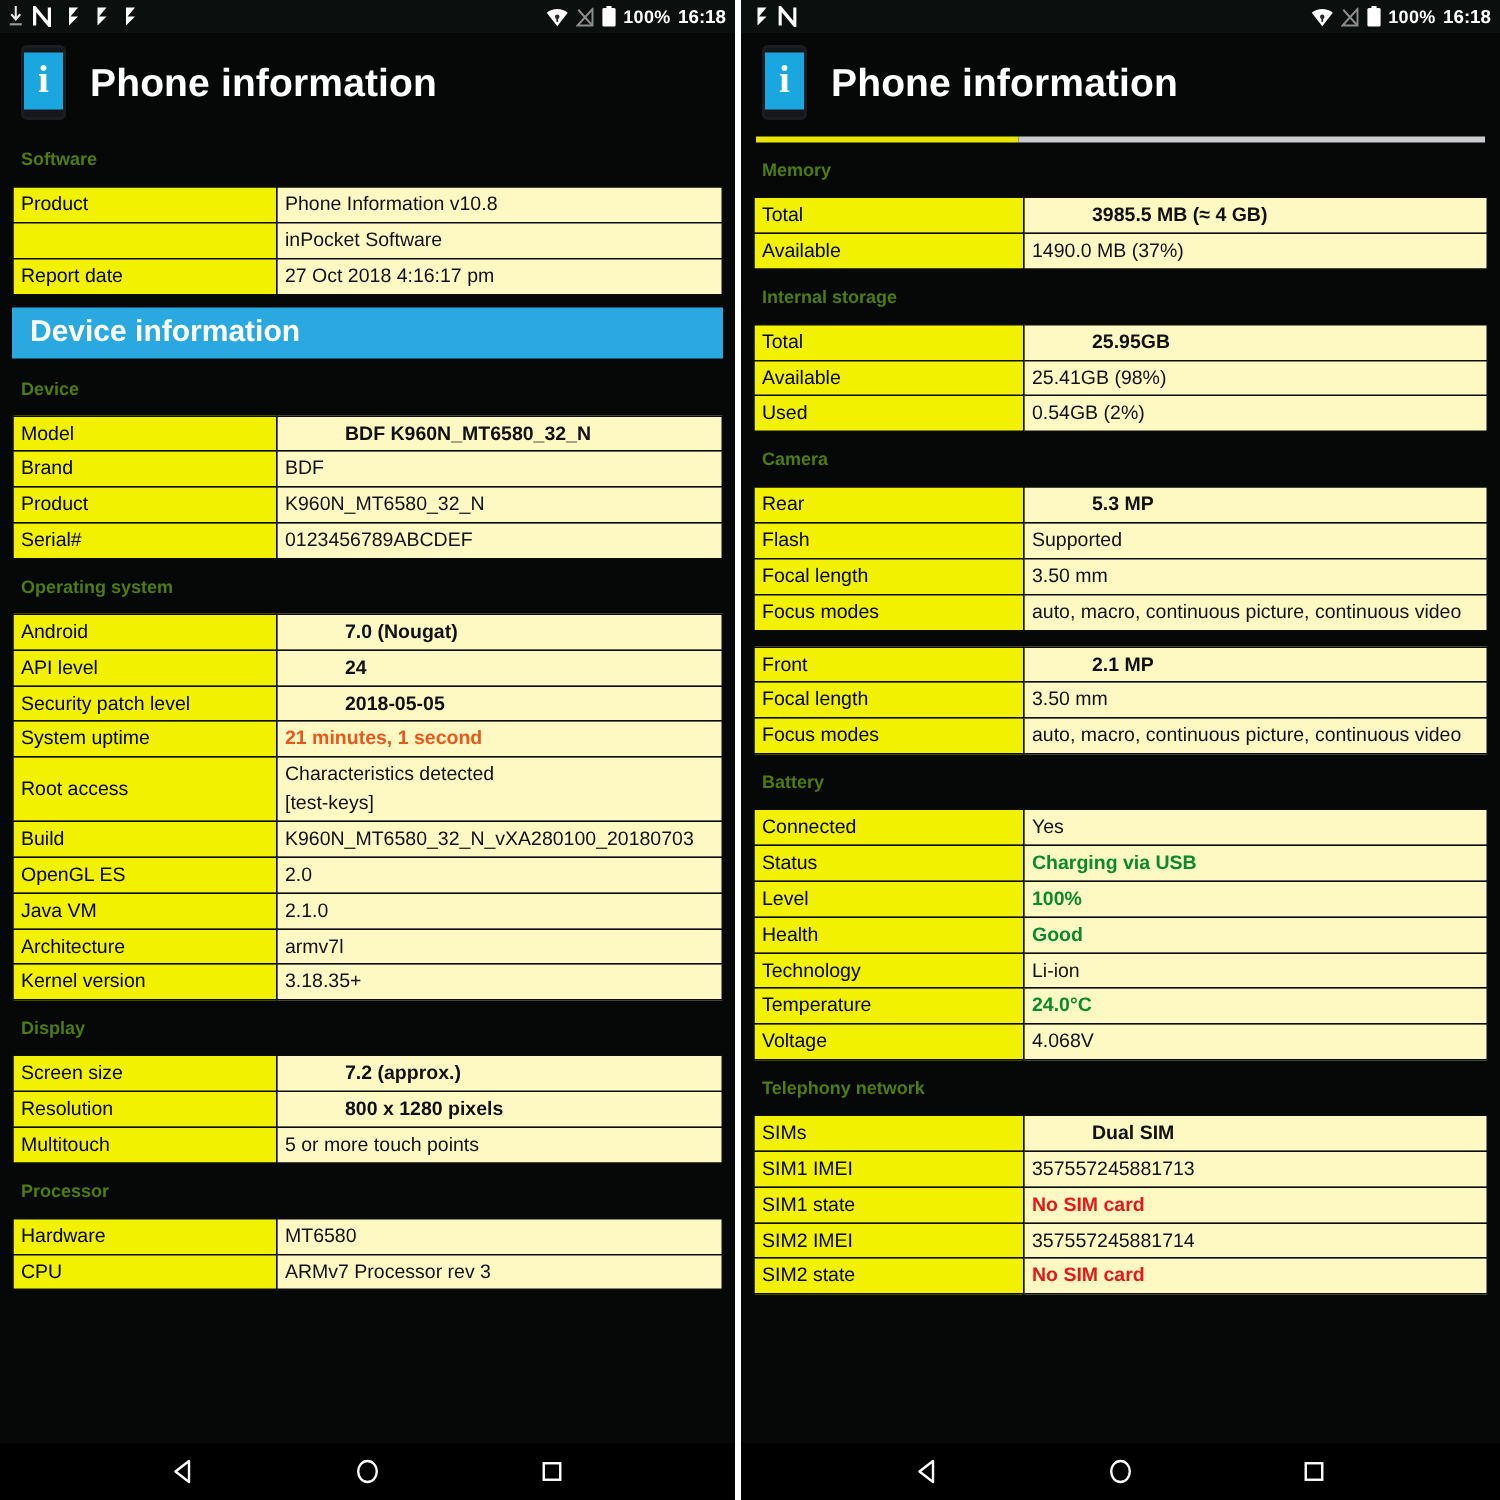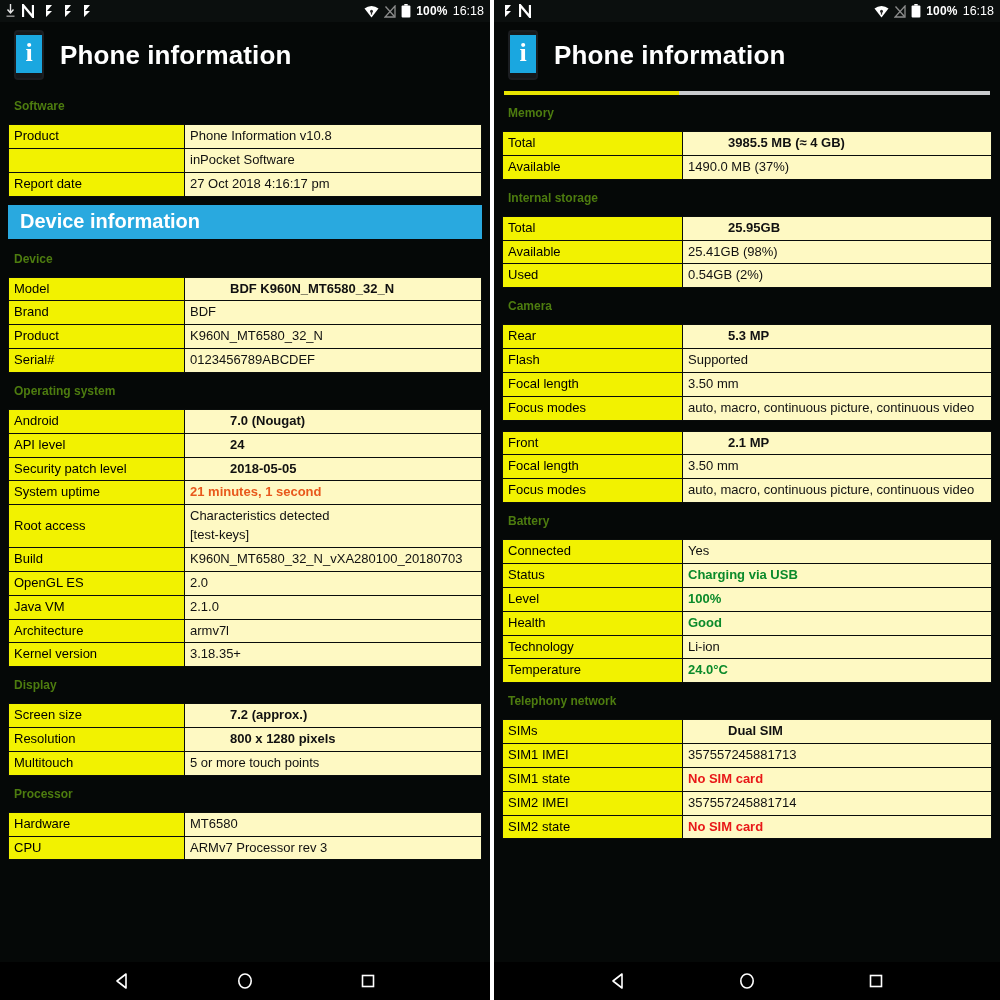--- a/index.html
+++ b/index.html
@@ -18,21 +18,21 @@
 
   
   .statusbar {
     height: 22px; display: flex; align-items: center;
     padding: 0 6px; background: #0b0f0e; color: #ffffff;
   }
   .sb-left { display: flex; align-items: center; gap: 7px; flex: 1; }
   .sb-right { display: flex; align-items: center; gap: 5px; }
   .sb-icon { display: inline-flex; align-items: center; justify-content: center; }
   .sb-text { font-size: 12px; font-weight: bold; letter-spacing: .2px; }
-  .sb-time { font-size: 12.5px; font-weight: normal; }
+  .sb-time { font-size: 12.5px; font-weight: bold; }
 
   
   .appbar { display: flex; align-items: center; height: 66px; padding-left: 14px; }
   .app-icon { width: 30px; height: 50px; position: relative; margin-right: 16px; }
   .app-icon .body {
     position: absolute; inset: 0; border-radius: 4px;
     background: #15171a; border: 2px solid #1b1d20;
   }
   .app-icon .screen {
     position: absolute; left: 2px; right: 2px; top: 5px; bottom: 7px;
@@ -458,20 +458,24 @@
                 <td class="v green">Good</td>
               </tr>
               <tr>
                 <td class="k">Technology</td>
                 <td class="v">Li-ion</td>
               </tr>
               <tr>
                 <td class="k">Temperature</td>
                 <td class="v green">24.0°C</td>
               </tr>
+              <tr>
+                <td class="k">Voltage</td>
+                <td class="v">4.068V</td>
+              </tr>
             </tbody>
           </table>
           <div class="sect-title">Telephony network</div>
           <table class="tbl">
             <tbody>
               <tr>
                 <td class="k">SIMs</td>
                 <td class="v b">Dual SIM</td>
               </tr>
               <tr>

